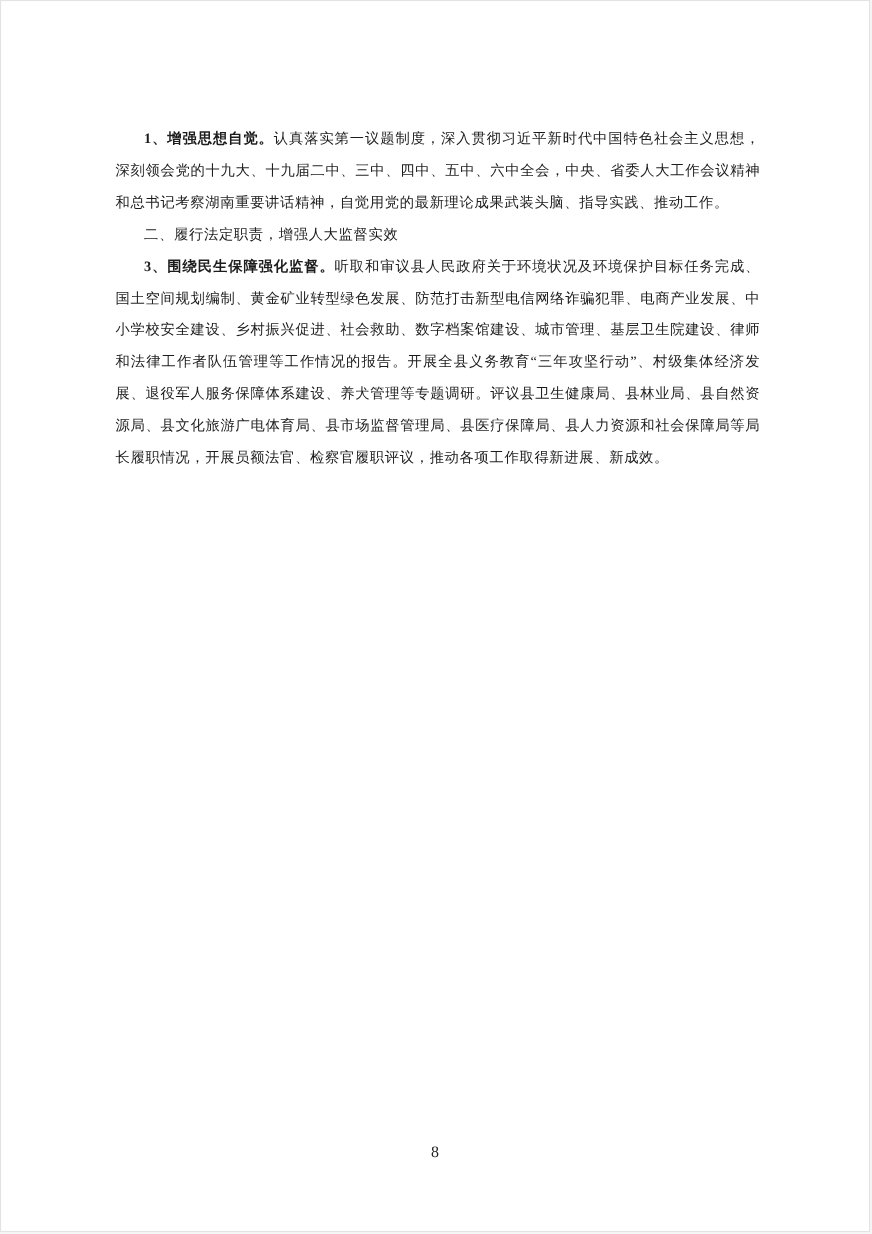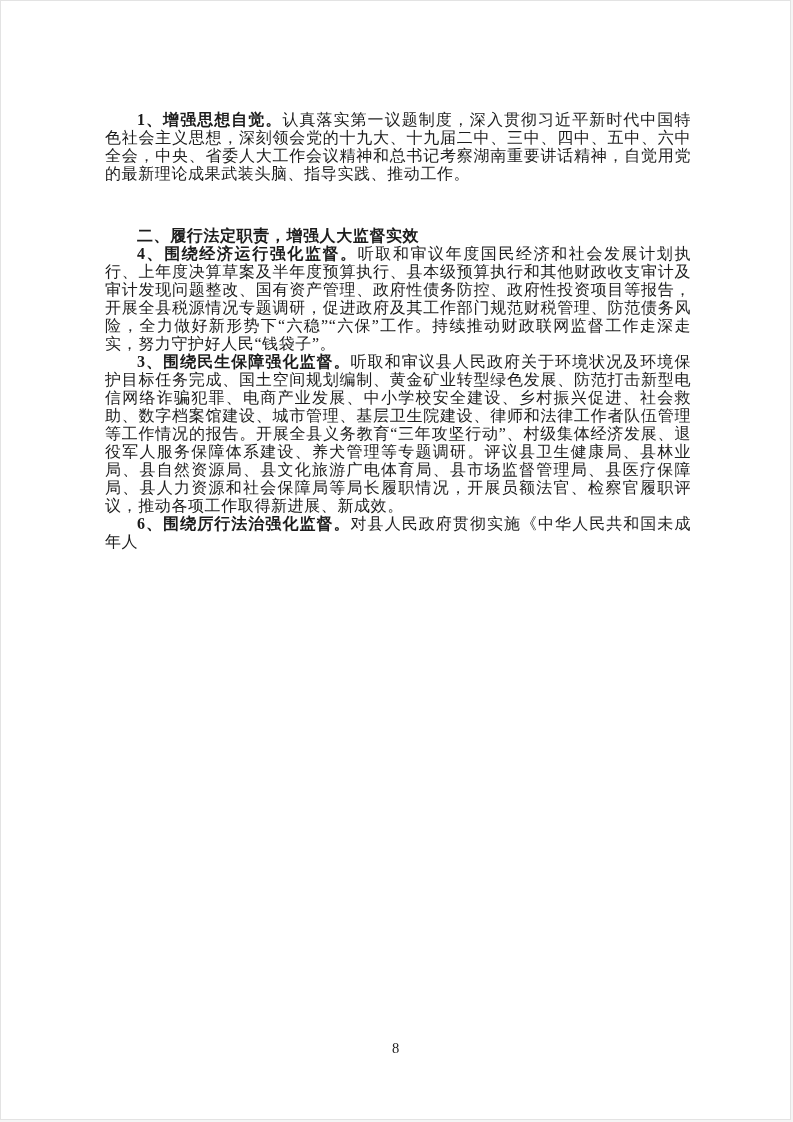--- a/index.html
+++ b/index.html
@@ -23,32 +23,31 @@
   }
   .content {
     position: absolute;
     left: 104px;
     top: 110px;
     width: 586px;
     color: #1c1c1c;
   }
   .para {
     margin: 0;
-    font-size: 16px;
-    line-height: 18px;
+    font-size: 13px;
+    line-height: 29px;
     text-align: justify;
     text-indent: 2em;
     letter-spacing: 0.6px;
   }
   .lead {
     font-weight: bold;
   }
   .heading {
-    font-weight: bold;
-    margin-top: 44px;
+    font-weight: normal;
   }
   .page-number {
     position: absolute;
     left: 0;
     right: 0;
     bottom: 62px;
     text-align: center;
     font-size: 14.5px;
     color: #222;
   }
@@ -58,22 +57,20 @@
 
 <div class="page">
   <div class="content">
 
     <p class="para"><span class="lead">1、增强思想自觉。</span><span>认真落实第一议题制度，深入贯彻习近平新时代中国特色社会主义思想，深刻领会党的十九大、十九届二中、三中、四中、五中、六中全会，中央、省委人大工作会议精神和总书记考察湖南重要讲话精神，自觉用党的最新理论成果武装头脑、指导实践、推动工作。</span></p>
 
 
 
     <p class="para heading">二、履行法定职责，增强人大监督实效</p>
 
-    <p class="para"><span class="lead">4、围绕经济运行强化监督。</span><span>听取和审议年度国民经济和社会发展计划执行、上年度决算草案及半年度预算执行、县本级预算执行和其他财政收支审计及审计发现问题整改、国有资产管理、政府性债务防控、政府性投资项目等报告，开展全县税源情况专题调研，促进政府及其工作部门规范财税管理、防范债务风险，全力做好新形势下“六稳”“六保”工作。持续推动财政联网监督工作走深走实，努力守护好人民“钱袋子”。</span></p>
 
     <p class="para"><span class="lead">3、围绕民生保障强化监督。</span><span>听取和审议县人民政府关于环境状况及环境保护目标任务完成、国土空间规划编制、黄金矿业转型绿色发展、防范打击新型电信网络诈骗犯罪、电商产业发展、中小学校安全建设、乡村振兴促进、社会救助、数字档案馆建设、城市管理、基层卫生院建设、律师和法律工作者队伍管理等工作情况的报告。开展全县义务教育“三年攻坚行动”、村级集体经济发展、退役军人服务保障体系建设、养犬管理等专题调研。评议县卫生健康局、县林业局、县自然资源局、县文化旅游广电体育局、县市场监督管理局、县医疗保障局、县人力资源和社会保障局等局长履职情况，开展员额法官、检察官履职评议，推动各项工作取得新进展、新成效。</span></p>
 
-    <p class="para"><span class="lead">6、围绕厉行法治强化监督。</span><span>对县人民政府贯彻实施《中华人民共和国未成年人</span></p>
 
   </div>
 
   <div class="page-number">8</div>
 </div>
 
 </body></html>

